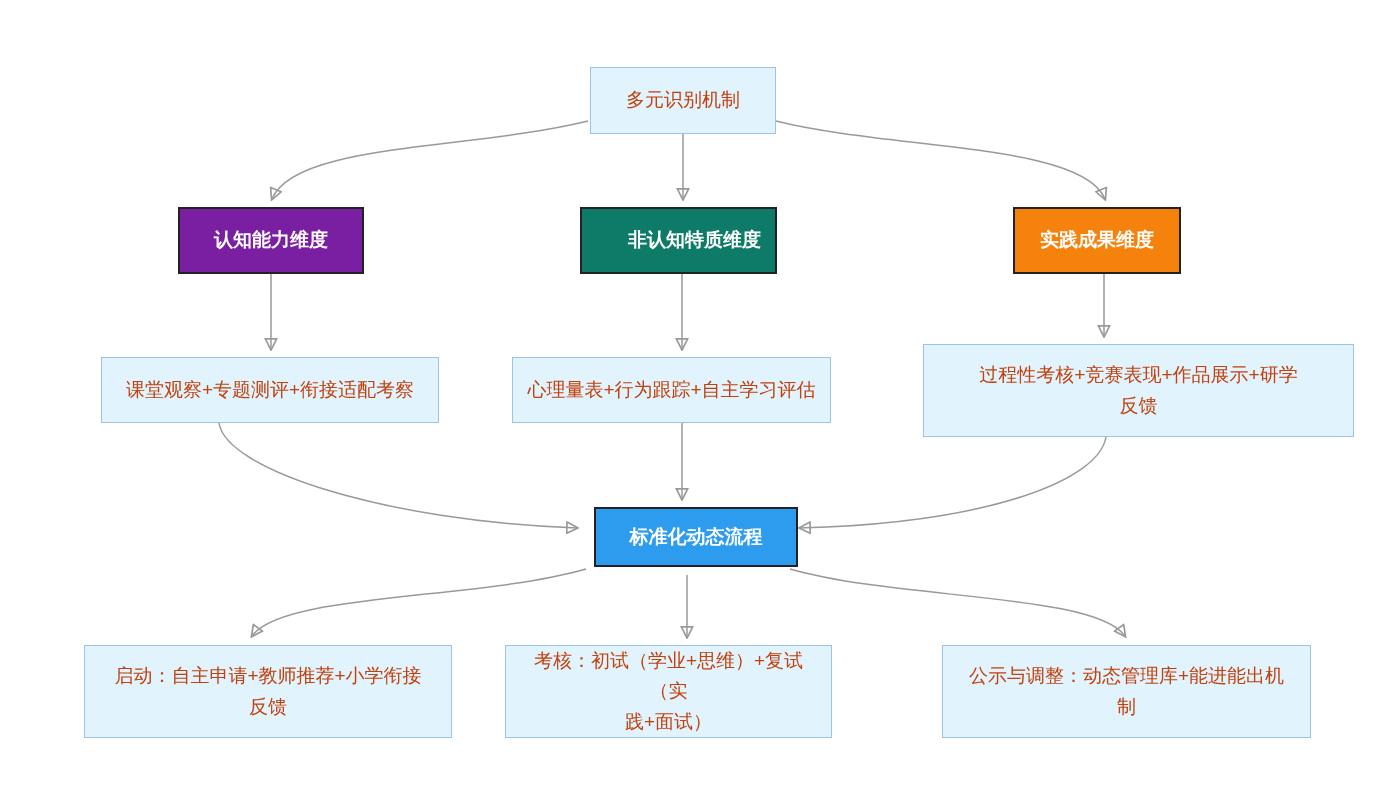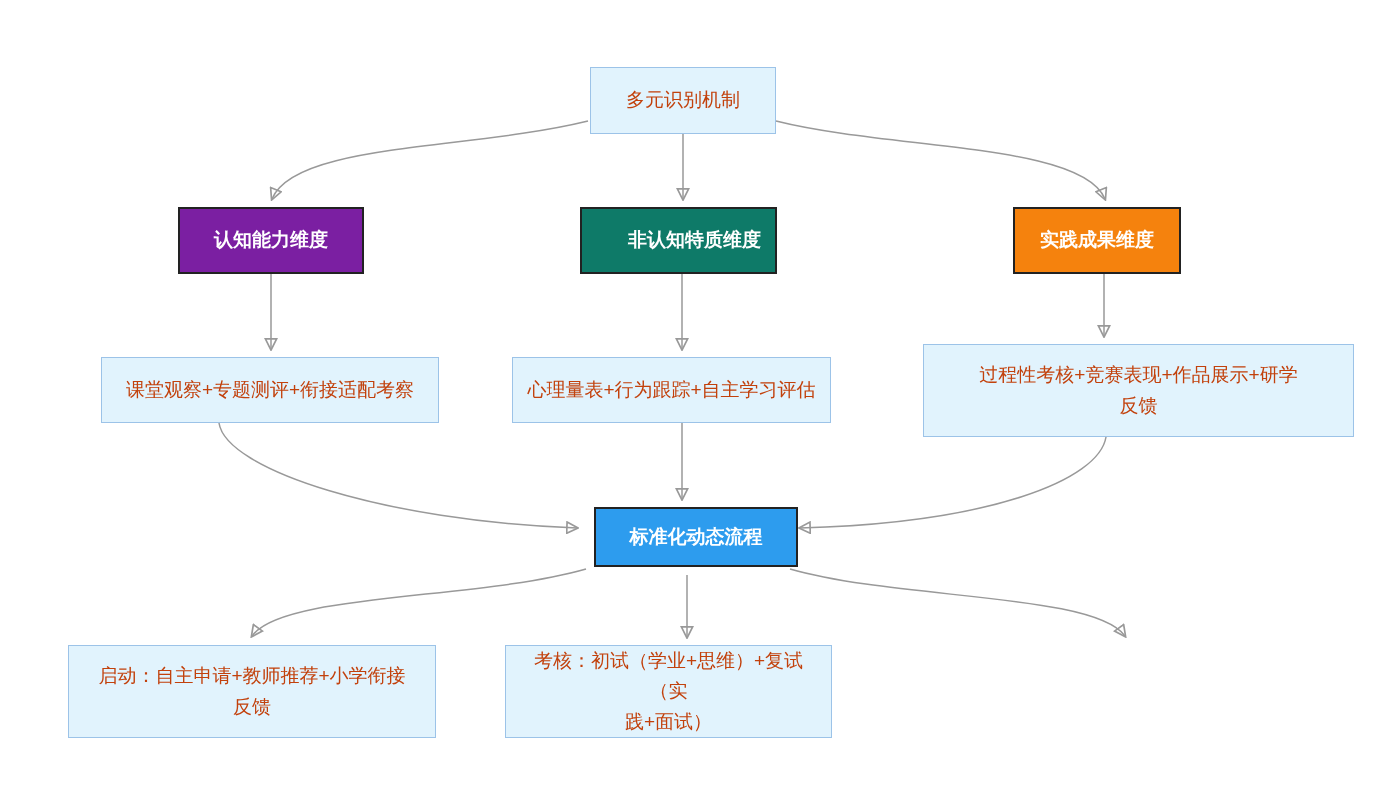--- a/index.html
+++ b/index.html
@@ -57,21 +57,21 @@
 
   
   #n-root   { left: 590px;  top: 67px;  width: 186px; height: 67px; }
   #n-dim1   { left: 178px;  top: 207px; width: 186px; height: 67px; }
   #n-dim2   { left: 580px;  top: 207px; width: 197px; height: 67px; justify-content: flex-end; }
   #n-dim3   { left: 1013px; top: 207px; width: 168px; height: 67px; }
   #n-meth1  { left: 101px;  top: 357px; width: 338px; height: 66px; }
   #n-meth2  { left: 512px;  top: 357px; width: 319px; height: 66px; }
   #n-meth3  { left: 923px;  top: 344px; width: 431px; height: 93px; }
   #n-proc   { left: 586px;  top: 507px; width: 204px; height: 60px; margin-left: 8px; }
-  #n-step1  { left: 68px;   top: 645px; width: 368px; height: 93px; }
+  #n-step1  { left: 84px;   top: 645px; width: 368px; height: 93px; }
   #n-step2  { left: 505px;  top: 645px; width: 327px; height: 93px; }
   #n-step3  { left: 942px;  top: 645px; width: 369px; height: 93px; }
 </style>
 </head>
 <body>
 
 <div class="canvas">
 
   <svg class="edges" viewBox="0 0 1378 807" xmlns="http://www.w3.org/2000/svg">
     <defs>
@@ -129,14 +129,18 @@
   <div id="n-step1" class="node light">
     <span>启动：自主申请+教师推荐+小学衔接
 反馈</span>
   </div>
 
   <div id="n-step2" class="node light">
     <span>考核：初试（学业+思维）+复试（实
 践+面试）</span>
   </div>
 
+  <div id="n-step3" class="node light">
+    <span>公示与调整：动态管理库+能进能出机
+制</span>
+  </div>
 
 </div>
 
 </body></html>

